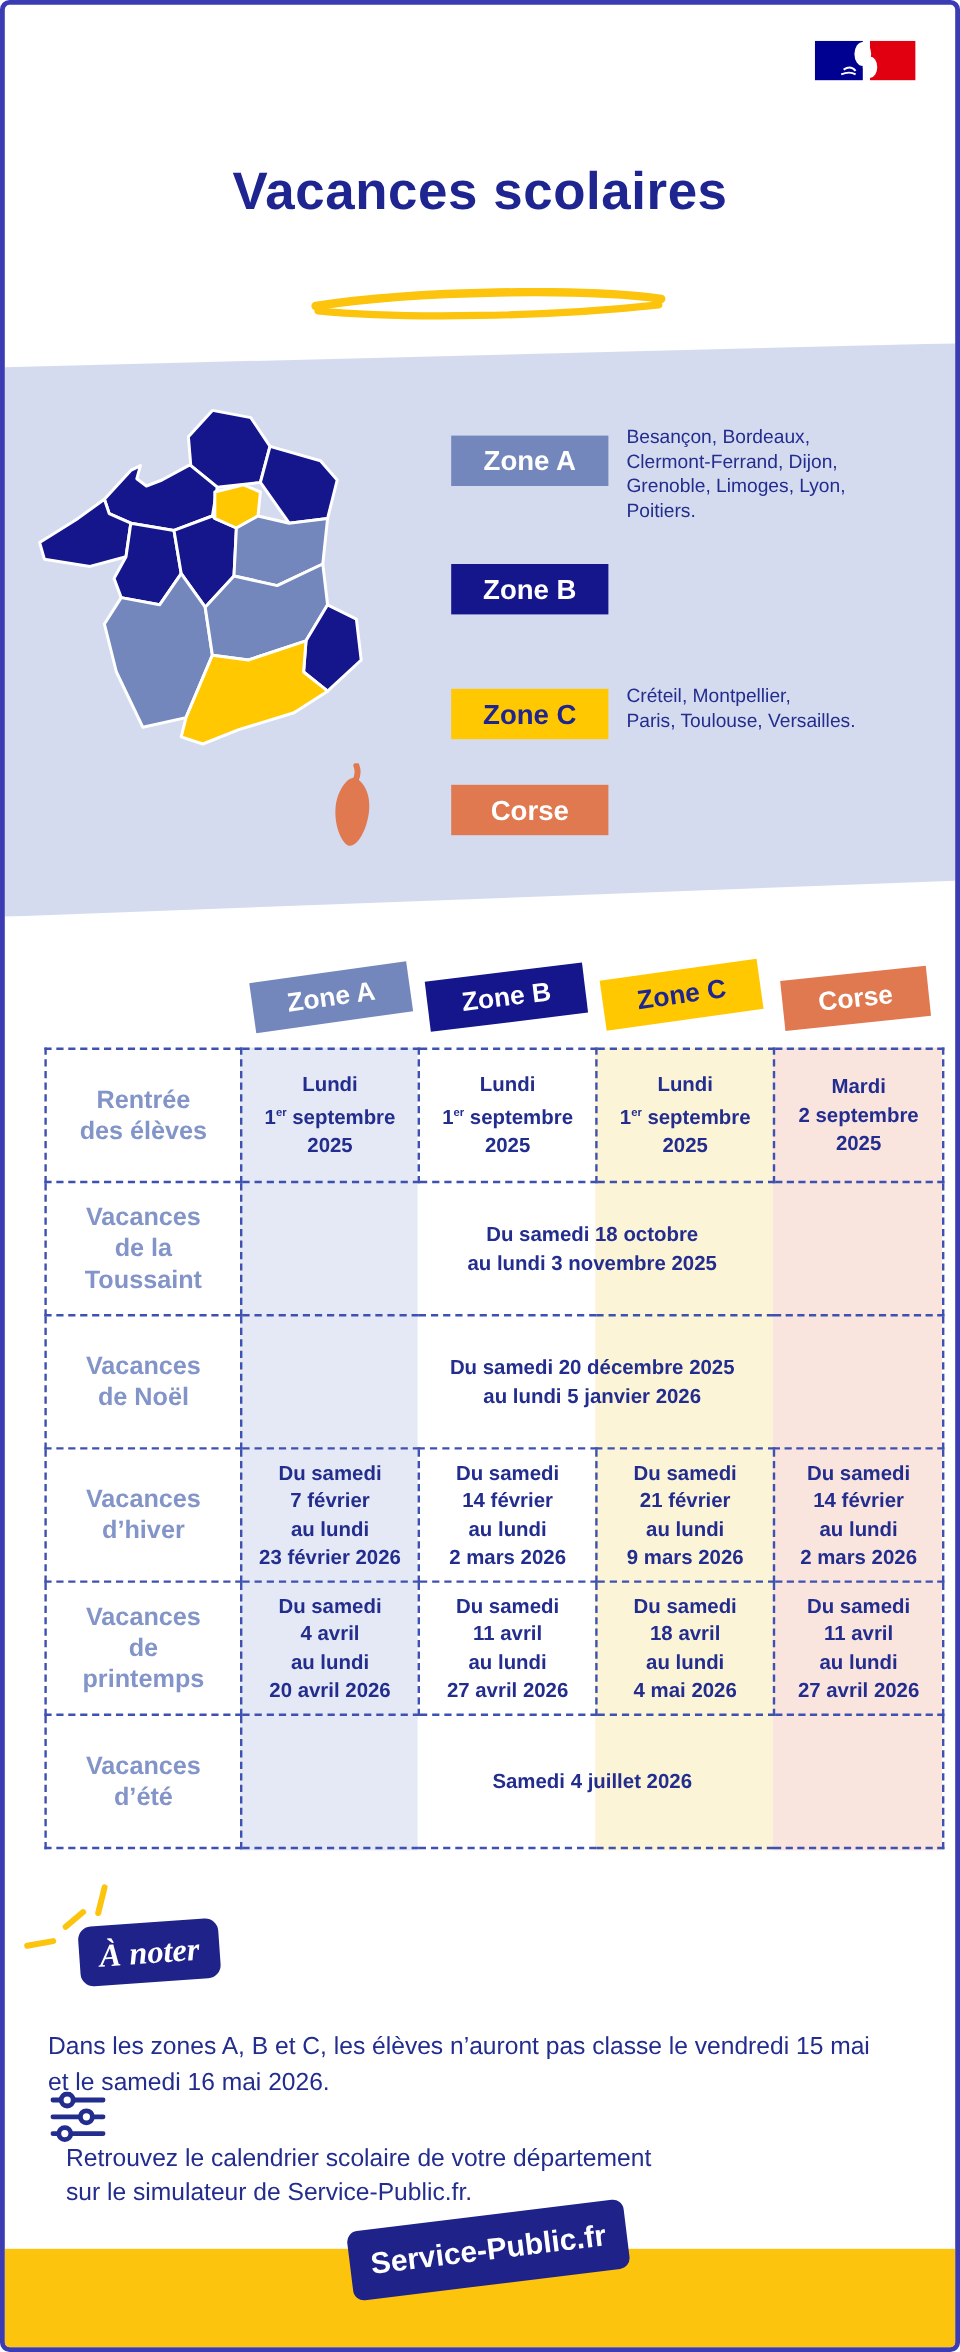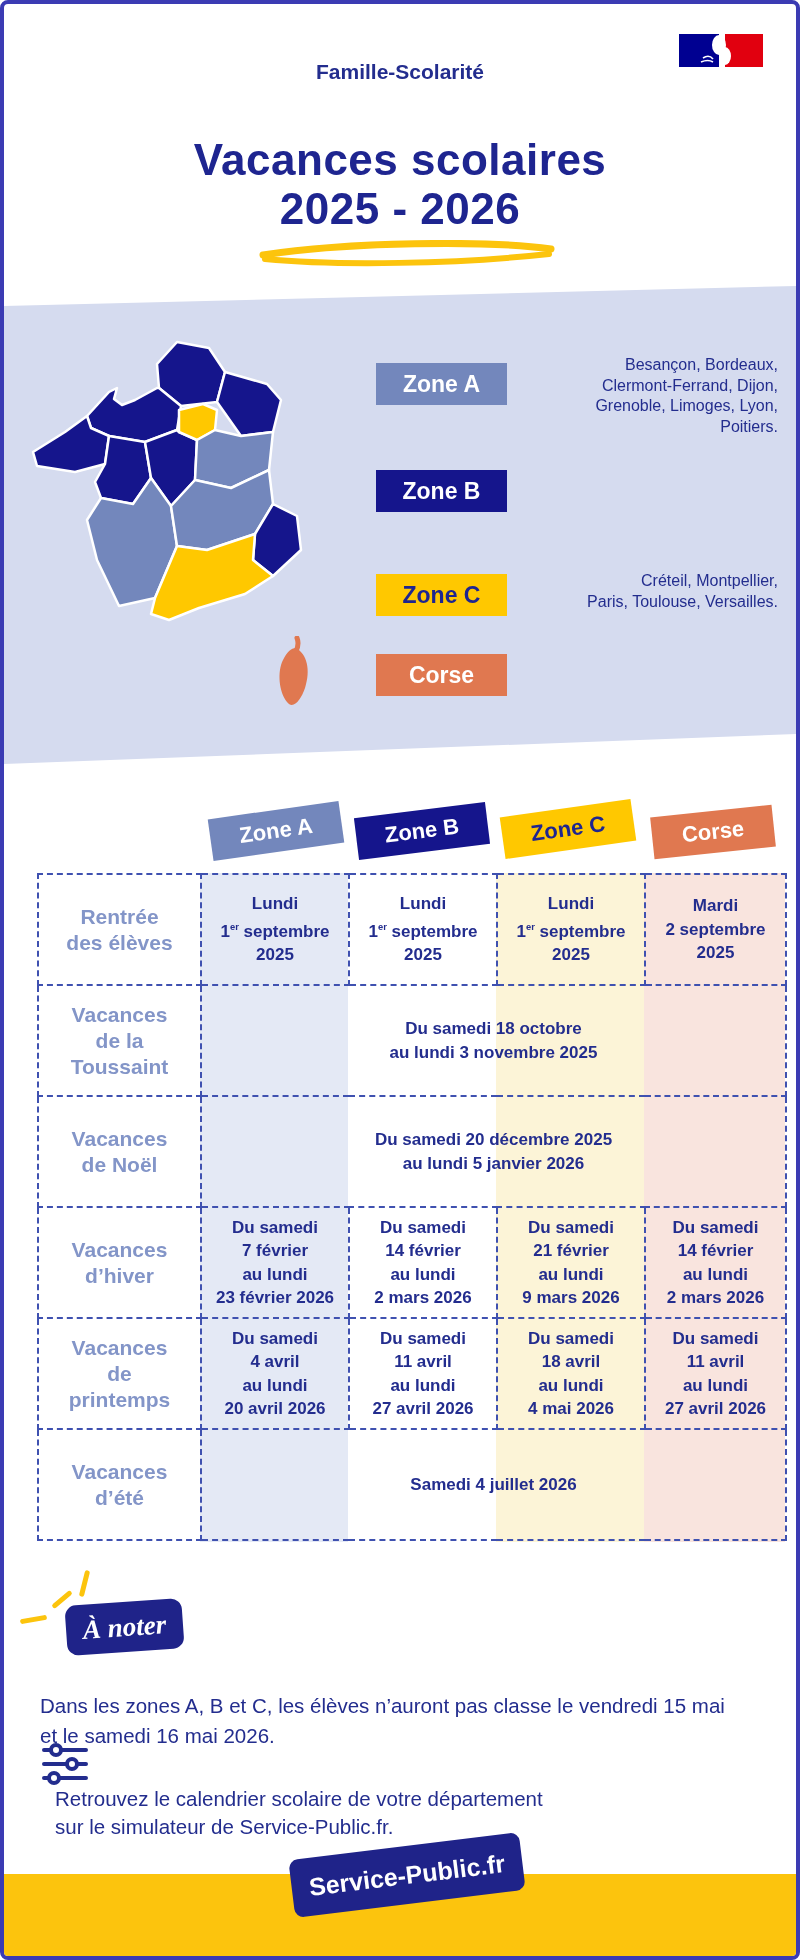--- a/index.html
+++ b/index.html
@@ -24,21 +24,21 @@
   .rA{fill:var(--zone-a);} .rB{fill:var(--zone-b);} .rC{fill:var(--zone-c);}
   .region{stroke:#fff; stroke-width:2.5; stroke-linejoin:round;}
   .legend-badge{position:absolute; left:372px; width:131px; height:42px;
     display:flex; align-items:center; justify-content:center;
     color:#fff; font-weight:bold; font-size:23px;}
   .lb-a{top:359px; background:var(--zone-a);}
   .lb-b{top:466px; background:var(--zone-b);}
   .lb-c{top:570px; background:var(--zone-c); color:var(--title-navy);}
   .lb-corse{top:650px; background:var(--corse);}
   .cities{position:absolute; left:518px; width:256px; font-size:16px; line-height:20.5px;
-    color:var(--navy); white-space:pre-line;text-align:right;}
+    color:var(--navy); white-space:pre-line;}
   .ct-a{top:351px;} .ct-b{top:457px;} .ct-c{top:567px;}
   
   .thbadge{position:absolute; height:42px; width:132px; display:flex; align-items:center;
     justify-content:center; font-size:22px; font-weight:bold; color:#fff;}
   .hA{left:206px; top:806px; background:var(--zone-a); transform:rotate(-8deg);}
   .hB{left:352px; top:806px; background:var(--zone-b); transform:rotate(-7deg);}
   .hC{left:498px; top:804px; background:var(--zone-c); color:var(--title-navy); transform:rotate(-8deg);}
   .hCorse{left:648px; top:807px; width:122px; background:var(--corse); transform:rotate(-6deg);}
   
   .table-wrap{position:absolute; left:33px; top:869px; width:748px; height:669px;}
@@ -82,24 +82,23 @@
 <div class="page">
 
   <svg class="flag" viewBox="0 0 84 33">
     <rect x="0" y="0" width="40" height="33" fill="#000091"></rect>
     <rect x="46" y="0" width="38" height="33" fill="#e1000f"></rect>
     <ellipse cx="40" cy="11" rx="7" ry="10" fill="#fff"></ellipse>
     <ellipse cx="46" cy="22" rx="6" ry="9" fill="#fff"></ellipse>
     <path d="M24,24 q6,-4 10,1 M22,28 q7,-3 12,0" stroke="#fff" stroke-width="1.6" fill="none"></path>
   </svg>
 
-  <div class="category">Famille-Scolarité</div>
 
   <h1 class="title"><span>Vacances scolaires</span><br>
-    <span>2025 - 2026</span></h1>
+    </h1>
 
   <svg class="squiggle" viewBox="0 0 300 28">
     <path d="M6,15 C90,2 230,0 294,9" stroke="#fcc40d" stroke-width="7" fill="none" stroke-linecap="round"></path>
     <path d="M292,14 C200,24 80,26 8,19" stroke="#fcc40d" stroke-width="6" fill="none" stroke-linecap="round"></path>
   </svg>
 
   <div class="band"></div>
 
   <svg class="france" viewBox="0 0 310 300">
     <polygon class="region rB" points="128,28 148,6 180,12 196,36 188,66 152,70 130,52"></polygon>

